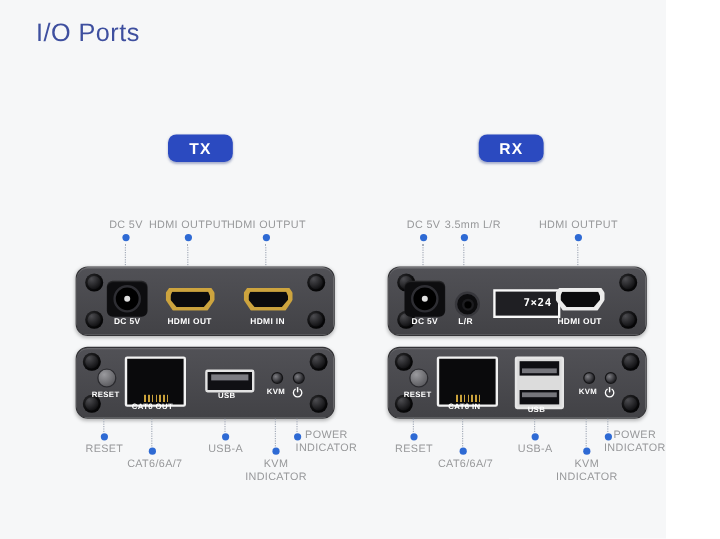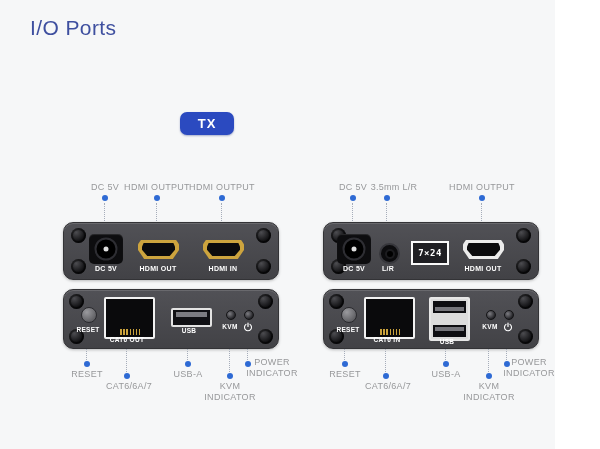--- a/index.html
+++ b/index.html
@@ -7,21 +7,21 @@
     position:relative;width:555px;height:449px;background:#f6f7f8;overflow:hidden;
     font-family:"Liberation Sans","DejaVu Sans",sans-serif;
     text-decoration:underline;
   }
   .title{
     position:absolute;font-size:21px;font-weight:500;color:#3e4f9f;letter-spacing:.4px;
   }
   .badge{
     position:absolute;width:54px;height:23px;background:#2b4ac0;border-radius:7px;
     color:#fff;font-size:13px;font-weight:bold;display:flex;align-items:center;justify-content:center;
-    letter-spacing:1px;box-shadow:0 1px 2px rgba(20,40,120,.35);margin-left:40px;
+    letter-spacing:1px;box-shadow:0 1px 2px rgba(20,40,120,.35);
   }
   
   .co{
     position:absolute;color:#97989a;font-size:9px;letter-spacing:.3px;white-space:nowrap;
     transform:translateX(-50%);
   }
   .co-wrap{white-space:normal;width:64px;text-align:center;line-height:1.2;}
   .cdot{position:absolute;width:6px;height:6px;border-radius:50%;background:#2e6ad4;}
   .lv{position:absolute;width:0;border-left:1px dotted #a6adba;}
   
@@ -44,21 +44,21 @@
   .dc .pin{position:absolute;left:50%;top:50%;width:5px;height:5px;transform:translate(-50%,-50%);border-radius:50%;background:#dfdfdf;}
   .hdmi{position:absolute;width:41px;height:19px;clip-path:polygon(7% 0,93% 0,100% 22%,100% 52%,85% 100%,15% 100%,0 52%,0 22%);}
   .hdmi.gold{background:#cda43e;}
   .hdmi.silver{background:#ececec;}
   .hdmi .slot{position:absolute;left:4px;right:4px;top:3px;bottom:3px;background:#0b0b0d;clip-path:polygon(5% 0,95% 0,100% 28%,100% 52%,84% 100%,16% 100%,0 52%,0 28%);}
   .aud{position:absolute;width:17px;height:17px;border-radius:50%;background:#0c0c0e;border:2px solid #37373c;}
   .aud .hole{position:absolute;left:50%;top:50%;width:6px;height:6px;transform:translate(-50%,-50%);border-radius:50%;background:#000;box-shadow:0 0 0 2px #1c1c1f;}
   .disp{
     position:absolute;width:34px;height:20px;border:2px solid #fafafa;background:#1f1f23;
     color:#fff;font-size:9px;font-weight:bold;display:flex;align-items:center;justify-content:center;
-    font-family:"DejaVu Sans Mono",monospace;letter-spacing:.5px;
+    font-family:"DejaVu Sans Mono",monospace;letter-spacing:.5px;padding-left:18px;
   }
   .rbtn{position:absolute;width:14px;height:14px;border-radius:50%;background:radial-gradient(circle at 35% 30%,#9a9a9e,#5e5e62 75%);border:1px solid #2a2a2e;}
   .rj45{position:absolute;width:47px;height:38px;border:2px solid #f2f2f2;background:#0a0a0c;border-radius:2px;}
   .rj45 .pins{position:absolute;left:50%;bottom:2px;width:20px;height:6px;transform:translateX(-50%);
     background:repeating-linear-gradient(90deg,#c9a13b 0 1.5px,transparent 1.5px 3.2px);}
   .usb-s{position:absolute;width:37px;height:15px;border:2px solid #e3e3e3;background:#101014;border-radius:2px;}
   .usb-s .tongue{position:absolute;left:3px;right:3px;top:2px;height:5px;background:#7c7c82;}
   .usb-d{position:absolute;width:37px;height:40px;border:2px solid #e6e6e6;background:#dcdcdc;border-radius:2px;}
   .usb-d .slot{position:absolute;left:2px;right:2px;height:12px;background:#0e0e12;}
   .usb-d .slot .tongue{position:absolute;left:2px;right:2px;height:4px;background:#76767c;}
@@ -140,20 +140,21 @@
   <span class="cdot" style="left:124px;top:373px;"></span>
   <span class="cdot" style="left:185px;top:361px;"></span>
   <span class="cdot" style="left:227px;top:373px;"></span>
   <span class="cdot" style="left:245px;top:361px;"></span>
   <div class="co" style="left:87px;top:369px;">RESET</div>
   <div class="co" style="left:129px;top:381px;">CAT6/6A/7</div>
   <div class="co" style="left:188px;top:369px;">USB-A</div>
   <div class="co co-wrap" style="left:230px;top:381px;">KVM INDICATOR</div>
   <div class="co co-wrap" style="left:272px;top:357px;">POWER INDICATOR</div>
 
+  <div class="badge" style="left:399px;top:112px;">RX</div>
 
   <div class="co" style="left:353px;top:182px;">DC 5V</div>
   <div class="co" style="left:394px;top:182px;">3.5mm L/R</div>
   <div class="co" style="left:482px;top:182px;">HDMI OUTPUT</div>
   <span class="cdot" style="left:350px;top:195px;"></span>
   <span class="cdot" style="left:384px;top:195px;"></span>
   <span class="cdot" style="left:479px;top:195px;"></span>
   <span class="lv" style="left:352px;top:203px;height:18px;"></span>
   <span class="lv" style="left:386px;top:203px;height:18px;"></span>
   <span class="lv" style="left:481px;top:203px;height:18px;"></span>

